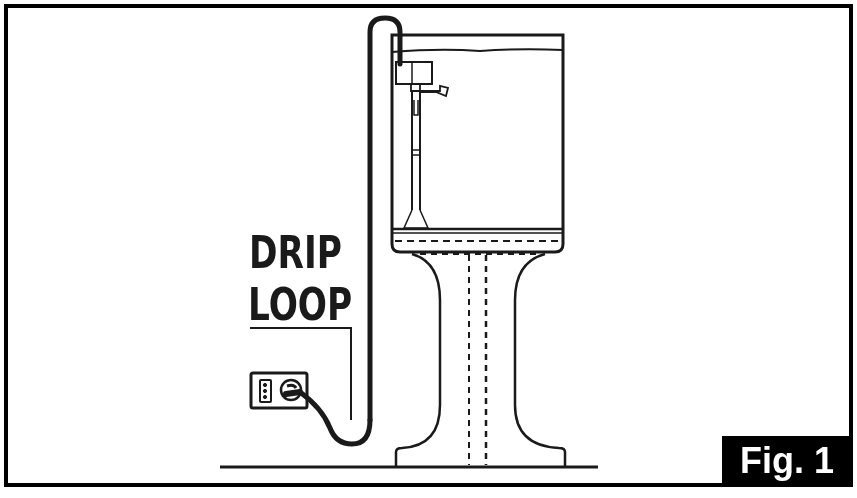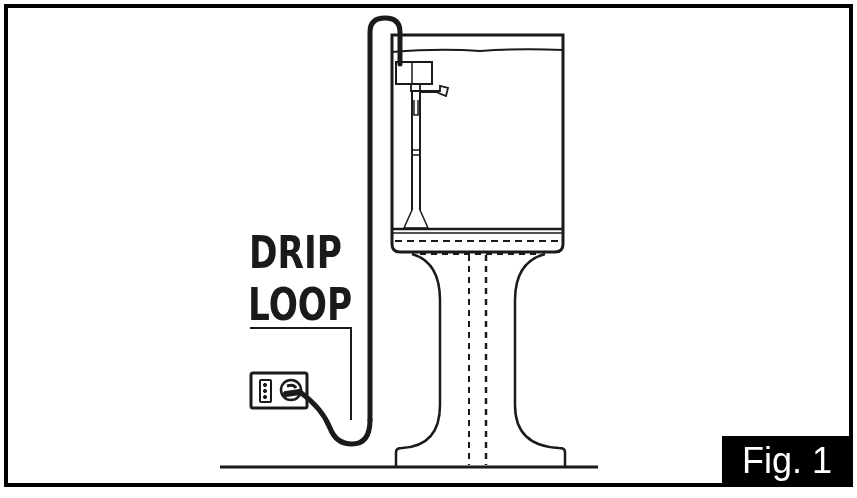--- a/index.html
+++ b/index.html
@@ -17,21 +17,21 @@
     line-height: 1;
   }
   .label-drip { left: 249px; top: 231px; font-size: 44px; }
   .label-loop { left: 248px; top: 283px; font-size: 44px; }
   .fig-badge {
     position: absolute;
     left: 722px; top: 436px; width: 130px; height: 50px;
     background: #000000;
     color: #ffffff;
     font-family: "Liberation Sans", sans-serif;
-    font-weight: normal;
+    font-weight: bold;
     font-size: 36px;
     display: flex; align-items: center; justify-content: center; text-align: right;
   }
 </style>
 </head>
 <body>
 
 <div class="frame">
   <svg width="857" height="498" viewBox="0 0 857 498">
 

